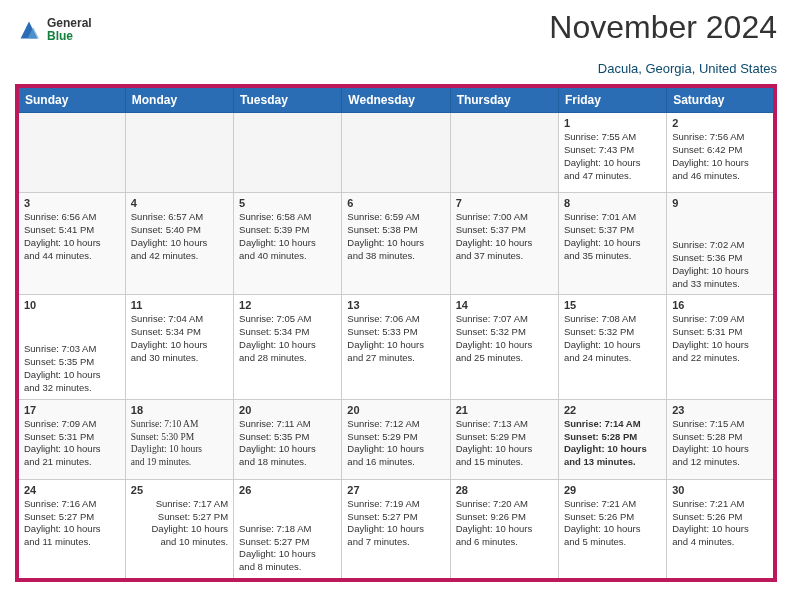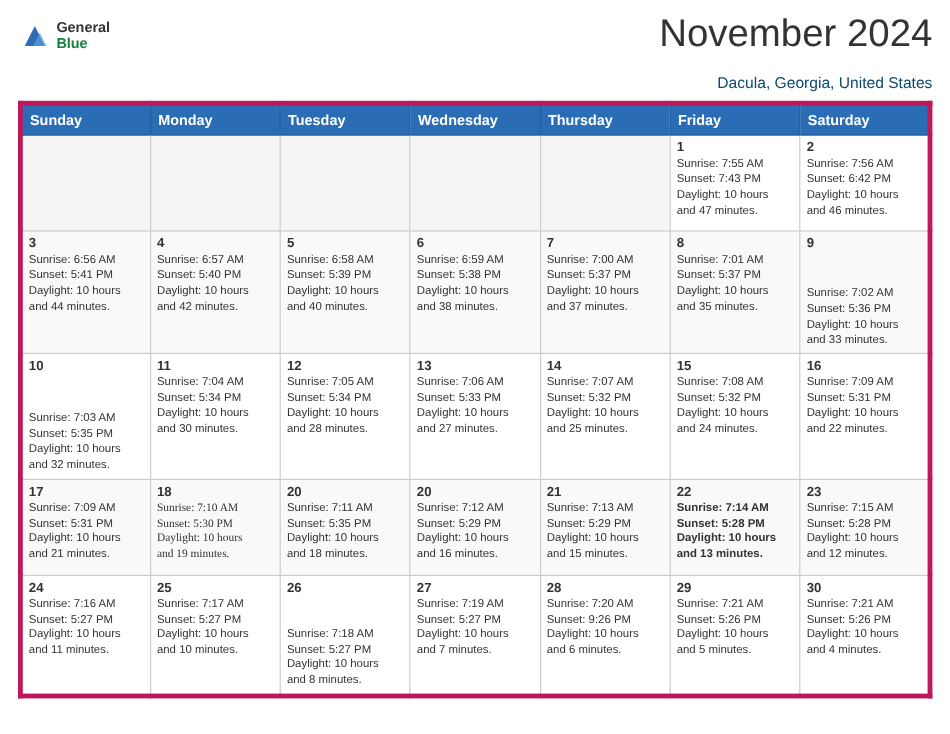--- a/index.html
+++ b/index.html
@@ -308,21 +308,21 @@
         <tr>
           <td>
             <span class="day-num">24</span>
             <div class="day-info" style="white-space: pre-line;">Sunrise: 7:16 AM
 Sunset: 5:27 PM
 Daylight: 10 hours
 and 11 minutes.</div>
           </td>
           <td>
             <span class="day-num">25</span>
-            <div class="day-info" style="white-space: pre-line;">Sunrise: 7:17 AM
+            <div class="day-info" style="white-space: pre-line; text-align: right;">Sunrise: 7:17 AM
 Sunset: 5:27 PM
 Daylight: 10 hours
 and 10 minutes.</div>
           </td>
           <td>
             <span class="day-num">26</span>
             <div class="day-info" style="white-space: pre-line; margin-top: 27px;">Sunrise: 7:18 AM
 Sunset: 5:27 PM
 Daylight: 10 hours
 and 8 minutes.</div>

